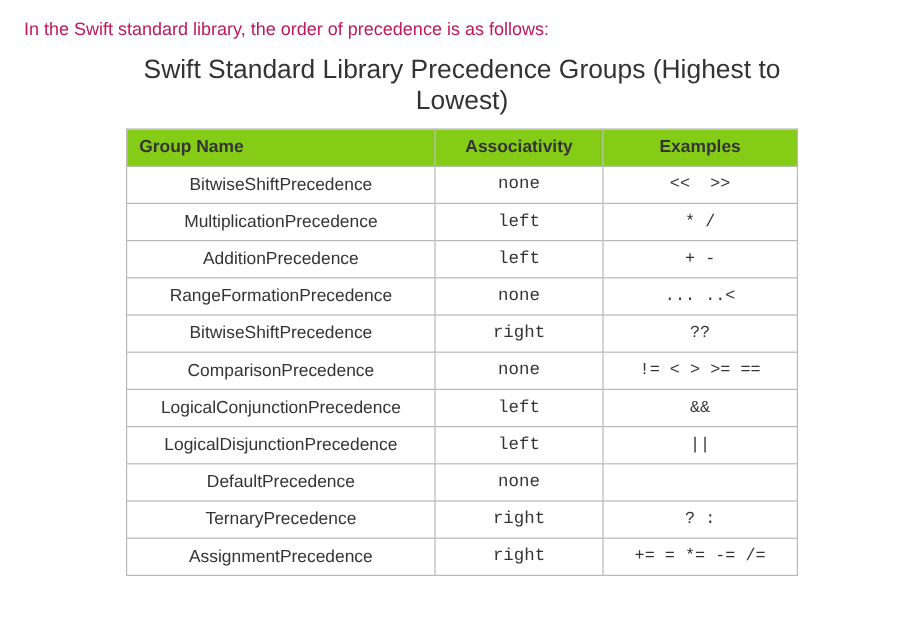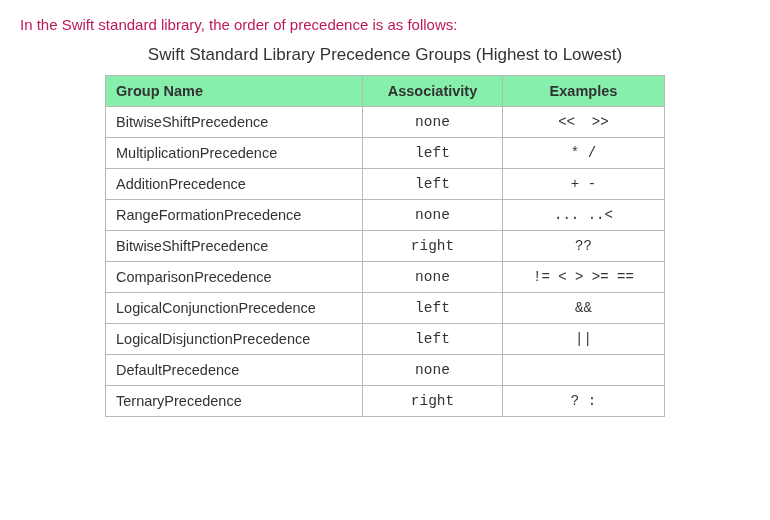--- a/index.html
+++ b/index.html
@@ -16,44 +16,44 @@
     margin: 0 0 12px 0;
     font-size: 15px;
     color: #be185d;
   }
   .figure {
     width: 560px;
     margin: 0 auto;
   }
   .caption {
     text-align: center;
-    font-size: 17px;
+    font-size: 22px;
     color: #333;
     margin: 6px 0 10px 0;
   }
   table {
     border-collapse: collapse;
     width: 100%;
     table-layout: fixed;
   }
   col.c-group { width: 46%; }
   col.c-assoc { width: 25%; }
   col.c-examp { width: 29%; }
   th, td {
     border: 1px solid #b8b8b8;
     padding: 7px 10px;
     font-size: 14.5px;
   }
   th {
-    background: #86efac;
+    background: #84cc16;
     font-weight: 700;
     text-align: center;
   }
   th.first { text-align: left; }
-  td.group { text-align: left; }
+  td.group { text-align: center; }
   td.assoc { text-align: center; font-family: Liberation Mono, monospace; }
   td.examp {
     text-align: center;
     font-family: Menlo, Consolas, "Courier New", monospace;
     font-size: 14px;
     white-space: pre;
   }
 </style>
 </head>
 <body>
@@ -120,15 +120,20 @@
       <tr>
         <td class="group">DefaultPrecedence</td>
         <td class="assoc">none</td>
         <td class="examp"></td>
       </tr>
       <tr>
         <td class="group">TernaryPrecedence</td>
         <td class="assoc">right</td>
         <td class="examp">? :</td>
       </tr>
+      <tr>
+        <td class="group">AssignmentPrecedence</td>
+        <td class="assoc">right</td>
+        <td class="examp">+= = *= -= /=</td>
+      </tr>
     </tbody>
   </table>
 </div>
 
 </body></html>

